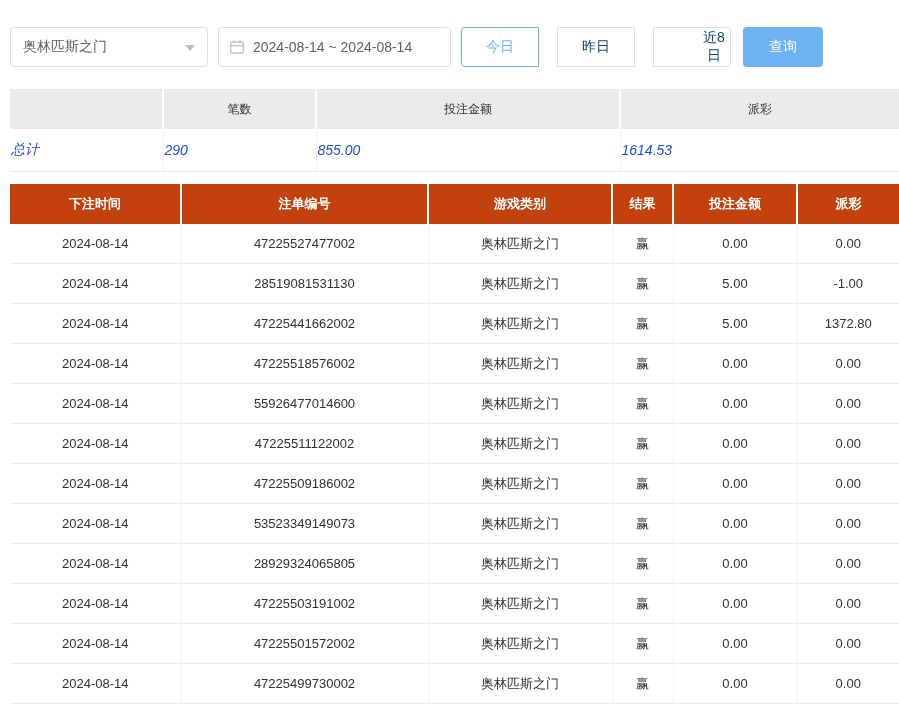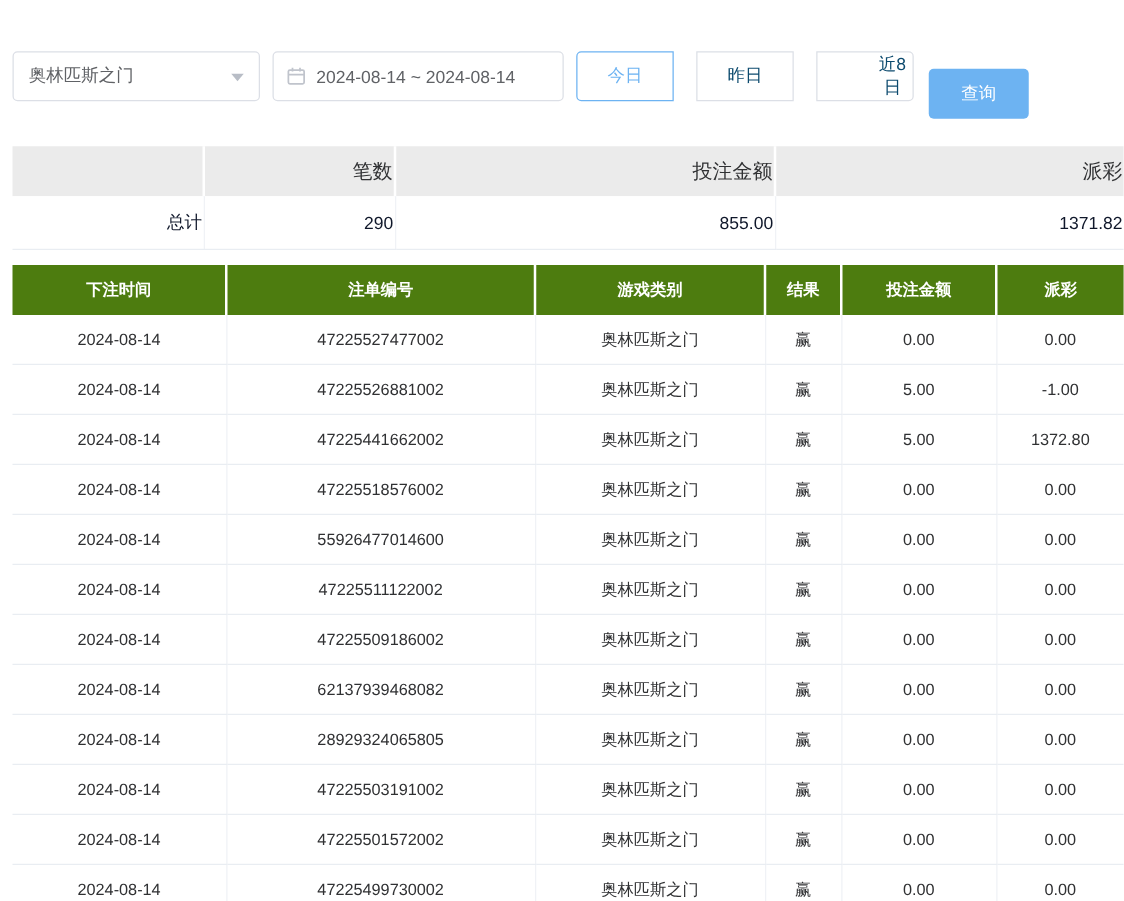--- a/index.html
+++ b/index.html
@@ -31,41 +31,41 @@
   .qbtn{
     box-sizing:border-box;width:78px;height:40px;background:#fff;border:1px solid #dcdfe6;
     color:#0c4a6e;font-size:14px;cursor:pointer;margin-left:-1px;padding:0;
     font-family:"Liberation Sans","DejaVu Sans",sans-serif;
   }
   .qbtn:first-child{border-radius:4px 0 0 4px;margin-left:0;}
   .qbtn:last-child{border-radius:0 4px 4px 0;padding-left:44px;}
   .qbtn.active{border-color:#6db3f2;color:#6db3f2;position:relative;z-index:1;}
   .query-btn{
     box-sizing:border-box;margin-left:12px;width:80px;height:40px;background:#6db3f2;border:none;border-radius:4px;
-    color:#fff;font-size:14px;cursor:pointer;font-family:"Liberation Sans","DejaVu Sans",sans-serif;margin-top:28px;
+    color:#fff;font-size:14px;cursor:pointer;font-family:"Liberation Sans","DejaVu Sans",sans-serif;
   }
 
   
   table{border-collapse:collapse;table-layout:fixed;width:889px;}
   .summary-table{margin-top:22px;}
   .summary-table th{
-    background:#ebebeb;height:38px;font-weight:400;font-size:16px;color:#303133;
-    border-right:2px solid #fff;text-align:right;
+    background:#ebebeb;height:38px;font-weight:400;font-size:12px;color:#303133;
+    border-right:2px solid #fff;text-align:center;
   }
   .summary-table th:last-child{border-right:none;}
   .summary-table td{
-    height:40px;text-align:right;font-size:14px;color:#0f172a;background:#fff;
-    border-bottom:1px solid #e9edf2;border-right:1px solid #f0f2f6;
+    height:40px;text-align:left;font-size:14px;color:#1d4ed8;background:#fff;
+    border-bottom:1px solid #e9edf2;border-right:1px solid #f0f2f6;font-style:italic;
   }
   .summary-table td:last-child{border-right:none;}
 
   
   .detail-table{margin-top:12px;}
   .detail-table th{
-    background:#4d7c0f;color:#fff;height:38px;font-size:13px;font-weight:700;
+    background:#c2410c;color:#fff;height:38px;font-size:13px;font-weight:700;
     border-right:2px solid #fff;text-align:center;
   }
   .detail-table th:last-child{border-right:none;}
   .detail-table td{
     height:37px;text-align:center;font-size:13px;color:#303133;background:#fff;
     border-bottom:1px solid #e9edf2;border-right:1px solid #f0f2f6;
   }
   .detail-table td:last-child{border-right:none;}
   .neg{color:#f56c6c;}
 </style>
@@ -112,21 +112,21 @@
           <th>笔数</th>
           <th>投注金额</th>
           <th>派彩</th>
         </tr>
       </thead>
     <tbody>
       <tr>
         <td>总计</td>
         <td>290</td>
         <td>855.00</td>
-        <td>1371.82</td>
+        <td>1614.53</td>
       </tr>
     </tbody>
   </table>
 
   <table class="detail-table">
     <colgroup>
       <col style="width:171px">
         <col style="width:247px">
         <col style="width:184px">
       <col style="width:61px">
@@ -147,21 +147,21 @@
         <tr>
     <td>2024-08-14</td>
     <td>47225527477002</td>
     <td>奥林匹斯之门</td>
     <td>赢</td>
     <td>0.00</td>
     <td>0.00</td>
   </tr>
         <tr>
     <td>2024-08-14</td>
-    <td>47225526881002</td>
+    <td>28519081531130</td>
     <td>奥林匹斯之门</td>
     <td>赢</td>
     <td>5.00</td>
     <td class="neg">-1.00</td>
   </tr>
         <tr>
     <td>2024-08-14</td>
     <td>47225441662002</td>
     <td>奥林匹斯之门</td>
     <td>赢</td>
@@ -195,21 +195,21 @@
         <tr>
     <td>2024-08-14</td>
     <td>47225509186002</td>
     <td>奥林匹斯之门</td>
     <td>赢</td>
     <td>0.00</td>
     <td>0.00</td>
   </tr>
         <tr>
     <td>2024-08-14</td>
-    <td>62137939468082</td>
+    <td>53523349149073</td>
     <td>奥林匹斯之门</td>
     <td>赢</td>
     <td>0.00</td>
     <td>0.00</td>
   </tr>
         <tr>
     <td>2024-08-14</td>
     <td>28929324065805</td>
     <td>奥林匹斯之门</td>
     <td>赢</td>

